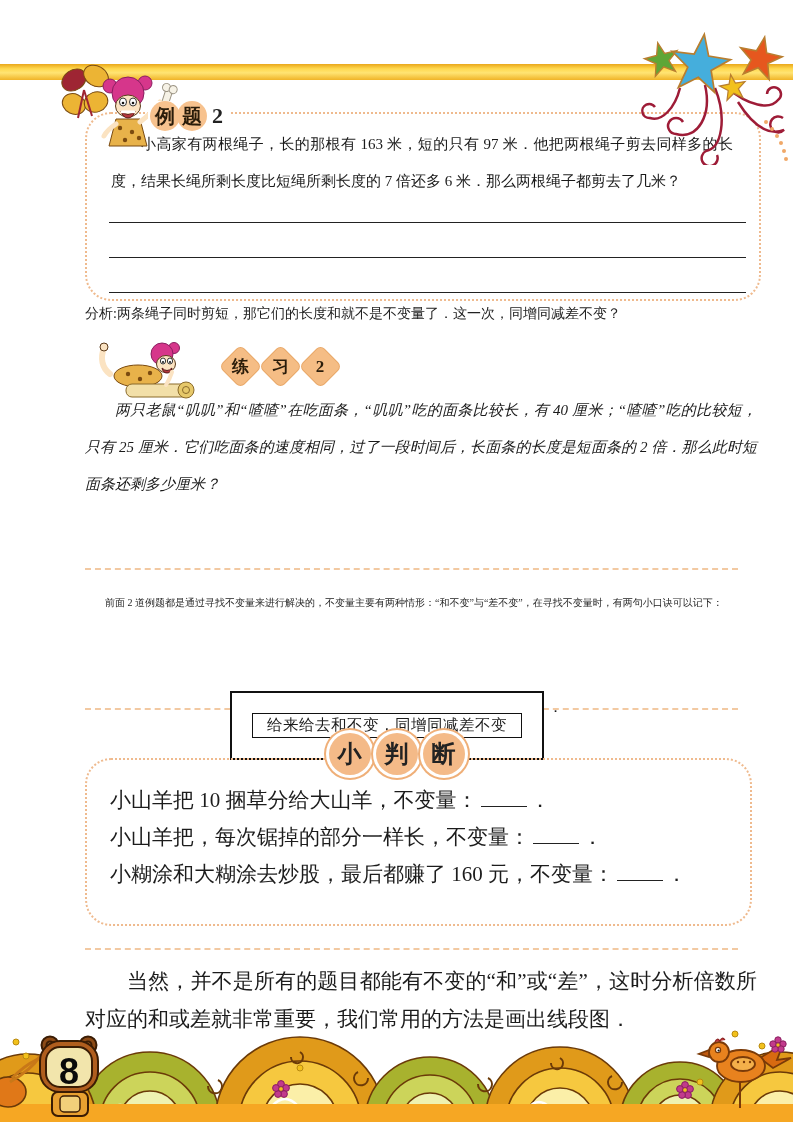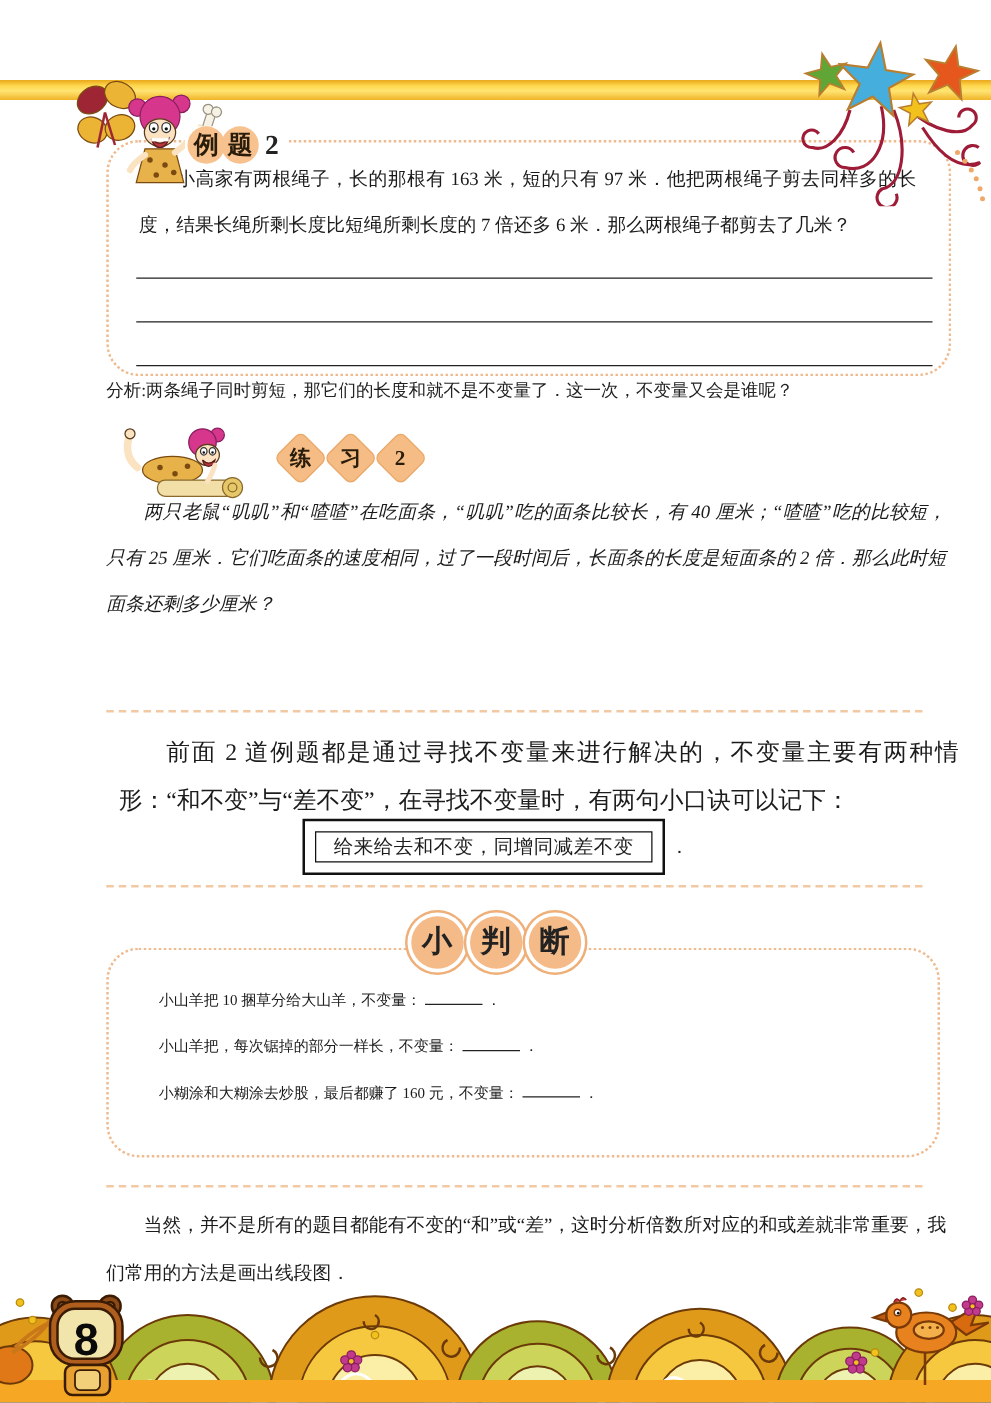--- a/index.html
+++ b/index.html
@@ -20,33 +20,33 @@
   .ex-prob{left:111px;top:126px;width:622px;}
   .ans-line{position:absolute;left:24px;width:637px;border-top:1.6px solid #222;}
   .analysis{position:absolute;left:85px;top:303px;width:672px;font-size:14px;line-height:21px;color:#222;}
   
   .pr-badges{position:absolute;left:226px;top:352px;display:flex;gap:11px;z-index:3;}
   .diamond{width:29px;height:29px;background:#f5bd85;border-radius:5px;transform:rotate(45deg);
            display:flex;align-items:center;justify-content:center;box-shadow:0 0 0 1px #e9a868;}
   .diamond span{transform:rotate(-45deg);font-size:17px;font-weight:bold;color:#2a1c0a;}
   .pr-prob{left:85px;top:392px;width:672px;font-style:italic;}
   .sep{position:absolute;left:85px;width:653px;border-top:2px dashed #f2c9a2;}
-  .summary{position:absolute;left:95px;top:584px;width:672px;font-size:19px;line-height:38px;text-align:justify;text-indent:2em;}
+  .summary{position:absolute;left:85px;top:584px;width:672px;font-size:10px;line-height:38px;text-align:justify;text-indent:2em;}
   .mn-row{position:absolute;left:0;top:655px;width:793px;display:flex;justify-content:center;align-items:center;z-index:2;}
-  .mn-outer{border:2.5px solid #111;padding:8px;background:#fff;}
+  .mn-outer{border:2.5px solid #111;padding:20px;background:#fff;margin-top:36px;}
   .mn-inner{border:1px solid #111;padding:1px 14px;font-size:15.5px;letter-spacing:.5px;}
   .mn-suffix{font-size:15px;margin-left:4px;}
   
   .jd-box{left:85px;top:758px;width:663px;height:164px;}
   .jd-title{position:absolute;left:0;top:733px;width:793px;display:flex;justify-content:center;gap:5px;z-index:4;}
   .jd-circle{width:42px;height:42px;border-radius:50%;background:#f4ba88;text-align:center;line-height:42px;
              font-size:24px;font-weight:bold;color:#222;box-shadow:0 0 0 3px #fff,0 0 0 5px #efaf78;}
-  .jd-items{position:absolute;left:110px;top:782px;width:600px;font-size:12px;line-height:37px;margin-left:17px;}
+  .jd-items{position:absolute;left:110px;top:782px;width:600px;font-size:21px;line-height:37px;}
   .blank{display:inline-block;width:46px;height:13px;border-bottom:1.4px solid #222;margin:0 3px;}
-  .conclusion{position:absolute;left:85px;top:962px;width:672px;font-size:15px;line-height:38px;text-align:justify;text-indent:2em;}
+  .conclusion{position:absolute;left:85px;top:962px;width:672px;font-size:21px;line-height:38px;text-align:justify;text-indent:2em;}
   
   .bottom-art{position:absolute;left:0;top:1030px;width:793px;height:92px;z-index:2;}
   .page-num{position:absolute;left:47px;top:1051px;width:44px;height:40px;text-align:center;
             font-size:36px;font-weight:bold;color:#0a0a0a;z-index:5;
             font-family:"Liberation Sans","DejaVu Sans",sans-serif;}
 </style>
 </head>
 <body>
 
 <div class="page">
@@ -118,21 +118,21 @@
     <span class="ex-badge-char">题</span>
     <span class="ex-badge-num">2</span>
   </div>
   <div class="prob-text ex-prob">小高家有两根绳子，长的那根有 163 米，短的只有 97 米．他把两根绳子剪去同样多的长度，结果长绳所剩长度比短绳所剩长度的 7 倍还多 6 米．那么两根绳子都剪去了几米？</div>
   <div style="position:absolute;left:85px;top:112px;width:672px;height:185px;z-index:2;">
     <div class="ans-line" style="top:110px;"></div>
     <div class="ans-line" style="top:145px;"></div>
     <div class="ans-line" style="top:180px;"></div>
   </div>
 
-  <div class="analysis">分析:两条绳子同时剪短，那它们的长度和就不是不变量了．这一次，不变量又会是谁呢？</div>
+  <div class="analysis">分析:两条绳子同时剪短，那它们的长度和就不是不变量了．这一次，同增同减差不变？</div>
 
   <svg class="deco" style="left:86px;top:340px;" width="125" height="62" viewBox="0 0 125 62">
     <path d="M18,8 C14,18 16,28 24,34" stroke="#fbe3c2" stroke-width="6" fill="none" stroke-linecap="round"></path>
     <circle cx="18" cy="7" r="4" fill="#fbe3c2" stroke="#5a3a1a"></circle>
     <ellipse cx="52" cy="36" rx="24" ry="11" fill="#e8b24a" stroke="#7a4a10"></ellipse>
     <circle cx="42" cy="34" r="2.2" fill="#7a4a10"></circle>
       <circle cx="54" cy="39" r="2.2" fill="#7a4a10"></circle>
       <circle cx="64" cy="33" r="2.2" fill="#7a4a10"></circle>
     <circle cx="88" cy="8" r="5.5" fill="#d6368b" stroke="#8a1f60"></circle>
     <circle cx="76" cy="14" r="11" fill="#d6368b" stroke="#8a1f60"></circle>

